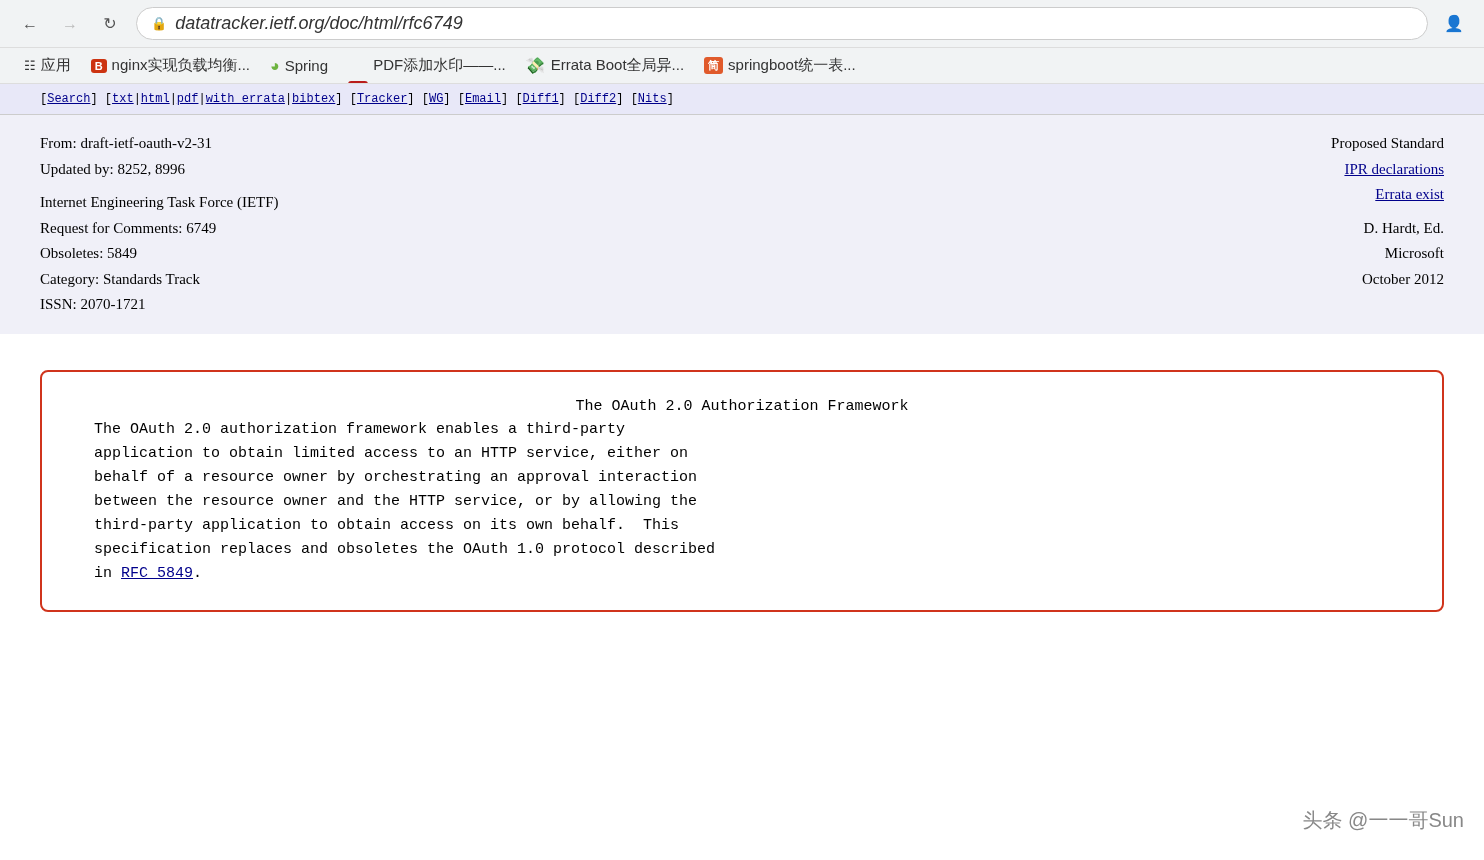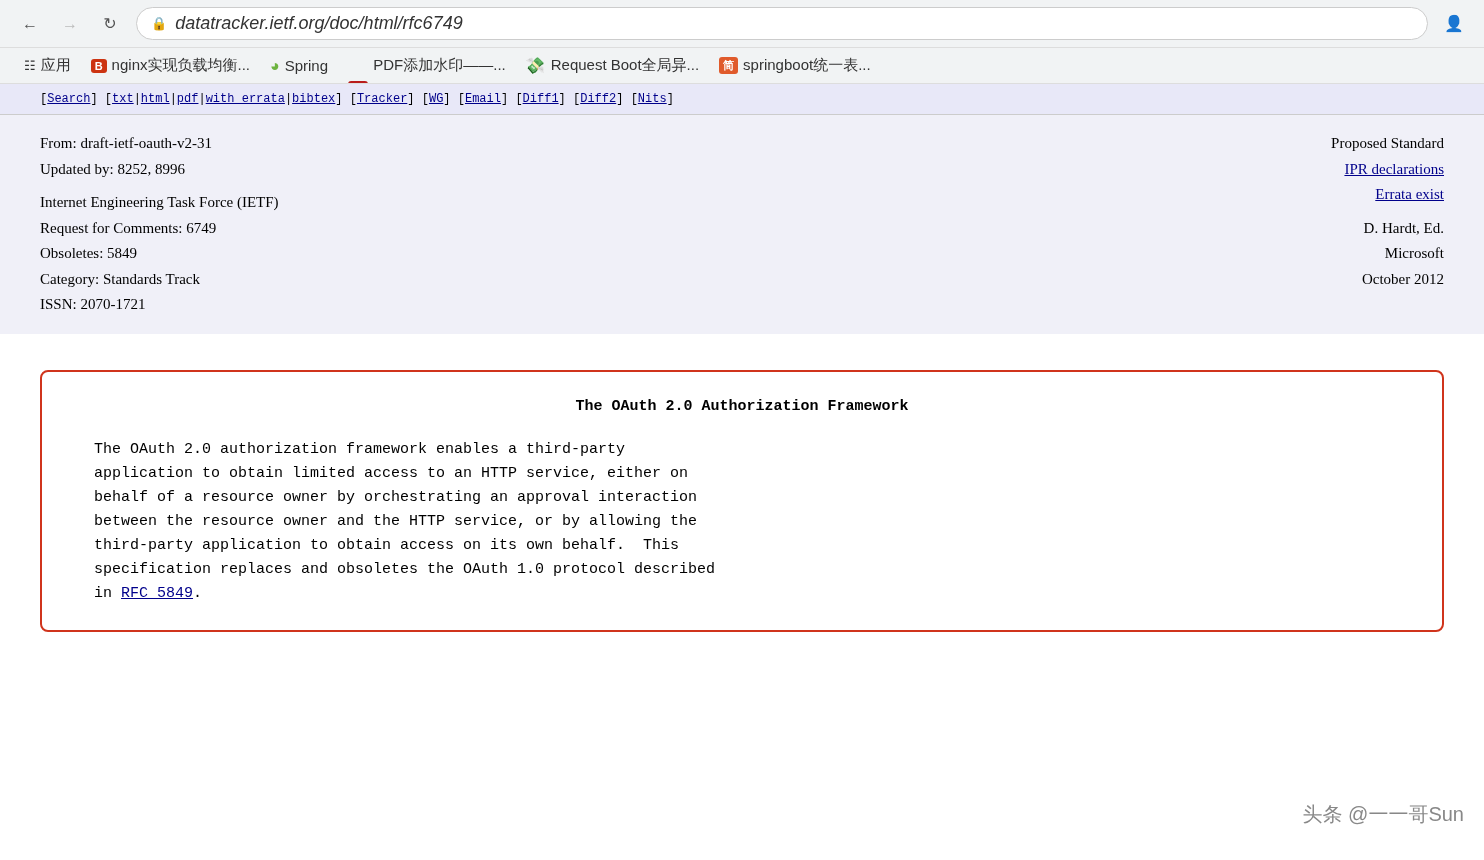--- a/index.html
+++ b/index.html
@@ -108,36 +108,35 @@
 
     
     .abstract-box {
       border: 2px solid #d0341c;
       border-radius: 8px;
       padding: 24px 32px;
       margin: 16px 0;
     }
     .abstract-title {
       text-align: center;
-      font-weight: bold;
+      font-weight: normal;
       font-size: 15px;
-      margin-bottom: 20px;
     }
     .abstract-label {
       margin-bottom: 12px;
     }
     .abstract-text {
       margin-left: 20px;
       line-height: 1.6;
     }
 
     
     .watermark {
       position: fixed;
-      bottom: 32px;
+      bottom: 26px;
       right: 20px;
       font-size: 20px;
       color: #888;
       font-family: Arial, sans-serif;
       pointer-events: none;
       z-index: 999;
     }
   </style>
 </head>
 <body>
@@ -167,21 +166,21 @@
   <div class="bookmark-item">
     <span style="color:#6db33f;font-size:16px;">◕</span>
     <span class="bookmark-label">Spring</span>
   </div>
   <div class="bookmark-item">
     <span style="background:#b91c1c;color:#fff;border-radius:3px;padding:1px 4px;font-size:11px;font-weight:normal;margin-top:44px;">do</span>
     <span class="bookmark-label">PDF添加水印——...</span>
   </div>
   <div class="bookmark-item">
     <span style="color:#2c5f2e;font-size:16px;">💸</span>
-    <span class="bookmark-label">Request Boot全局异...</span>
+    <span class="bookmark-label">Errata Boot全局异...</span>
   </div>
   <div class="bookmark-item">
     <span style="background:#e05a2b;color:#fff;border-radius:3px;padding:1px 4px;font-size:11px;font-weight:bold;">简</span>
     <span class="bookmark-label">springboot统一表...</span>
   </div>
 </div>
 
 <div class="toolbar-row">
   [<a>Search</a>]
   [<a>txt</a>|<a>html</a>|<a>pdf</a>|<a>with errata</a>|<a>bibtex</a>]

